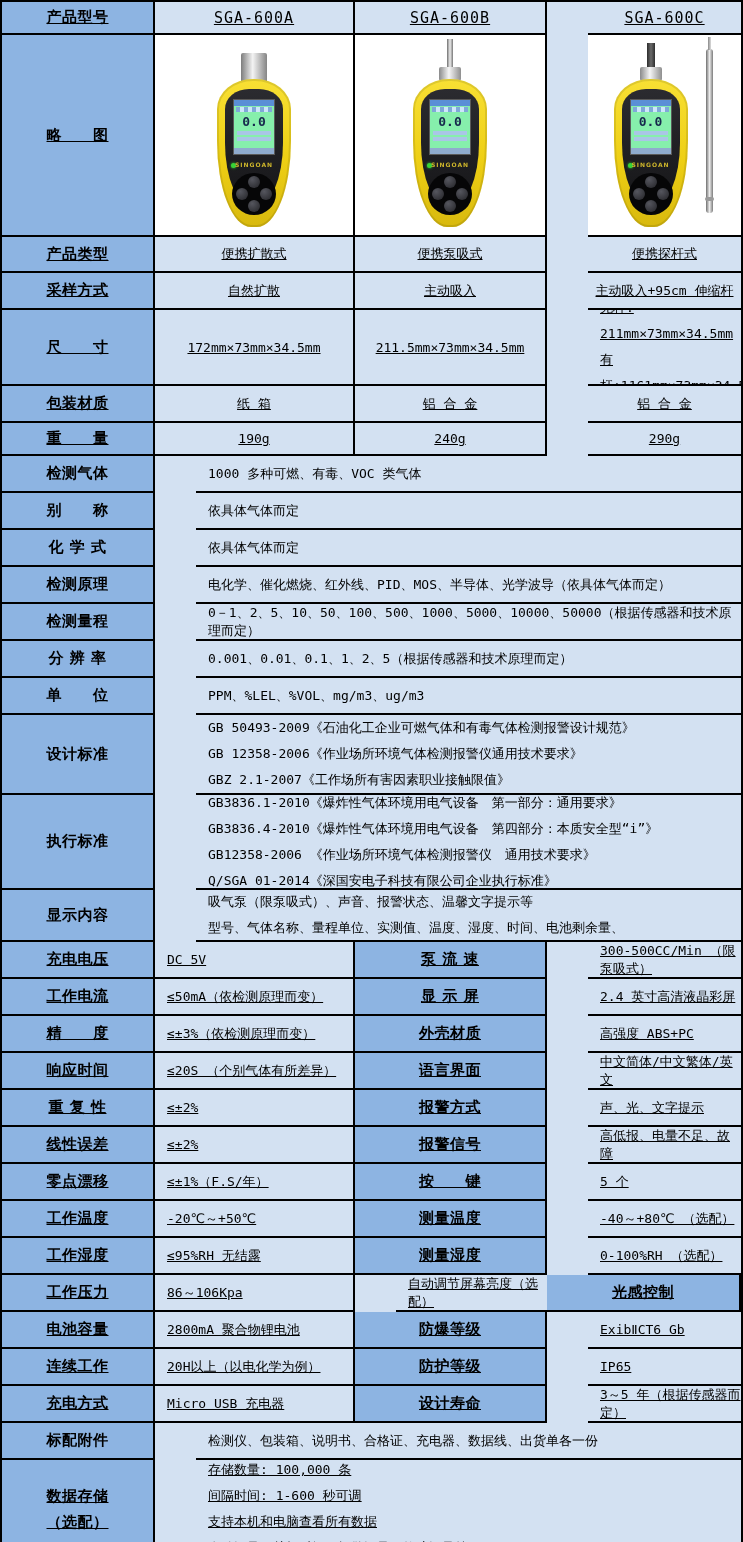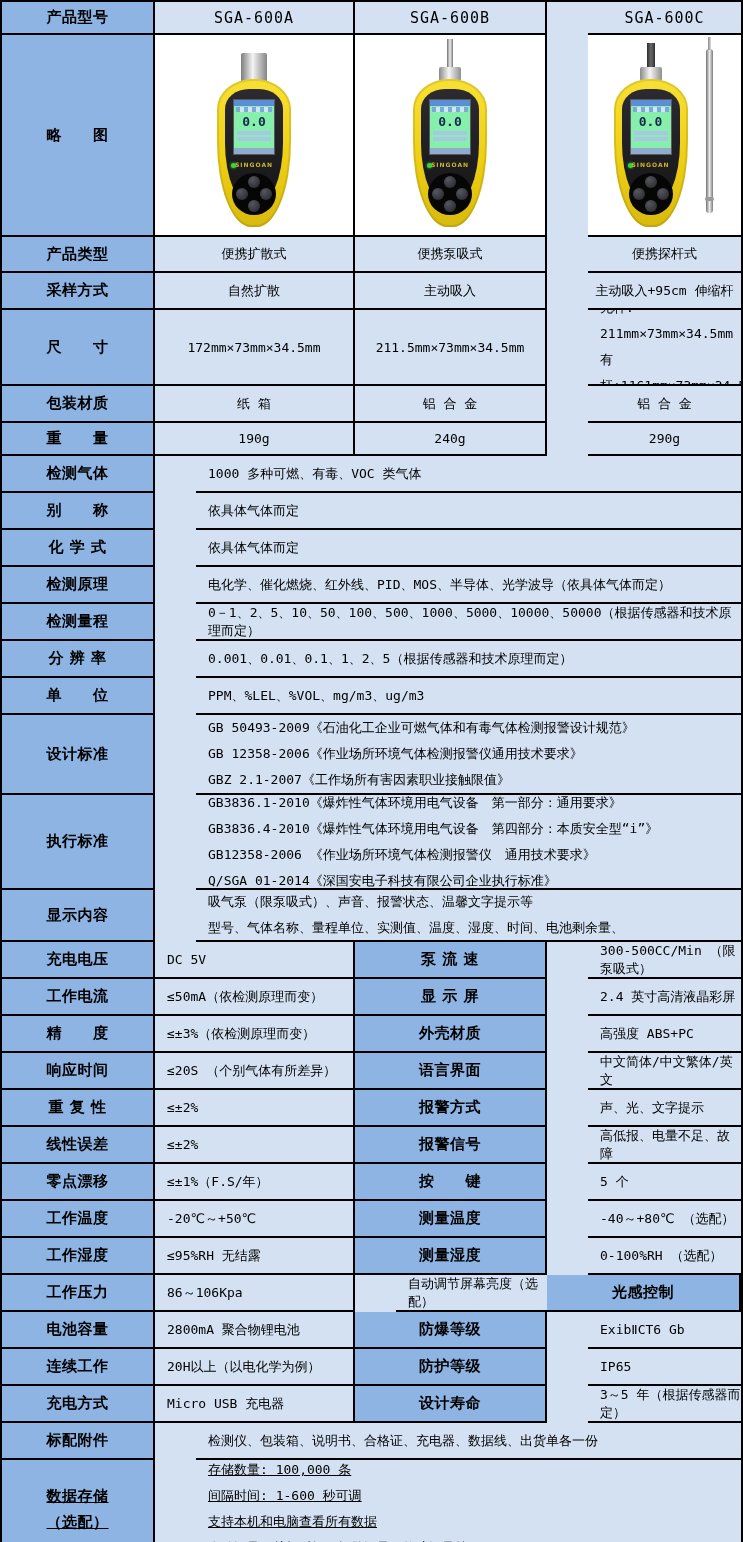--- a/index.html
+++ b/index.html
@@ -2,21 +2,21 @@
 <html><head>
 <meta charset="utf-8">
 <style>
   html,body{margin:0;padding:0;background:#fff;}
   .tbl{
     width:743px;box-sizing:border-box;border:2px solid #000;
     font-family:"DejaVu Sans",sans-serif;color:#000;
     background:#d3e1f2;
   }
   .row{display:grid;box-sizing:border-box;}
-  .row.g4{grid-template-columns:153px 200px 192px 194px;}
+  .row.g4{grid-template-columns:153px 200px 192px 194px;text-decoration:underline;}
   .row.g2{grid-template-columns:153px 586px;}
   .cell{
     box-sizing:border-box;border-right:2px solid #000;border-bottom:2px solid #000;
     display:flex;align-items:center;justify-content:center;overflow:hidden;
   }
   .cell.last{border-right:none;margin-left:41px;}
   .row.bot .cell{border-bottom:none;text-decoration:underline;}
   .lab{
     background:#8db4e2;font-weight:bold;font-size:15px;
     white-space:pre-wrap;text-align:center;letter-spacing:.5px;

